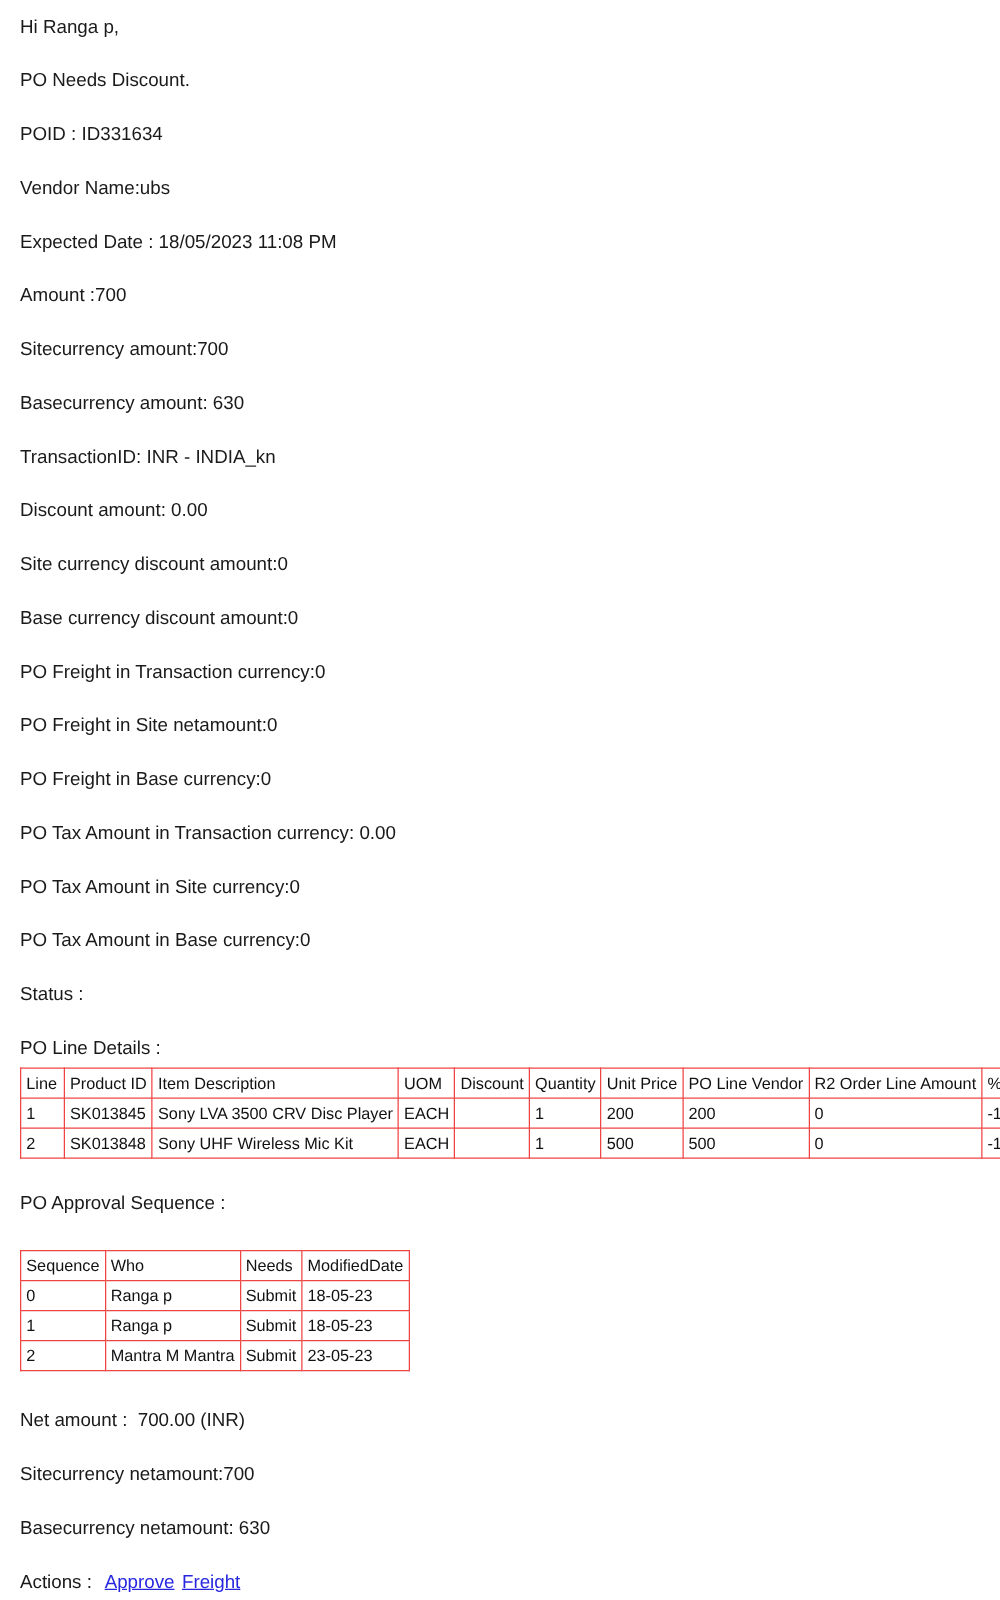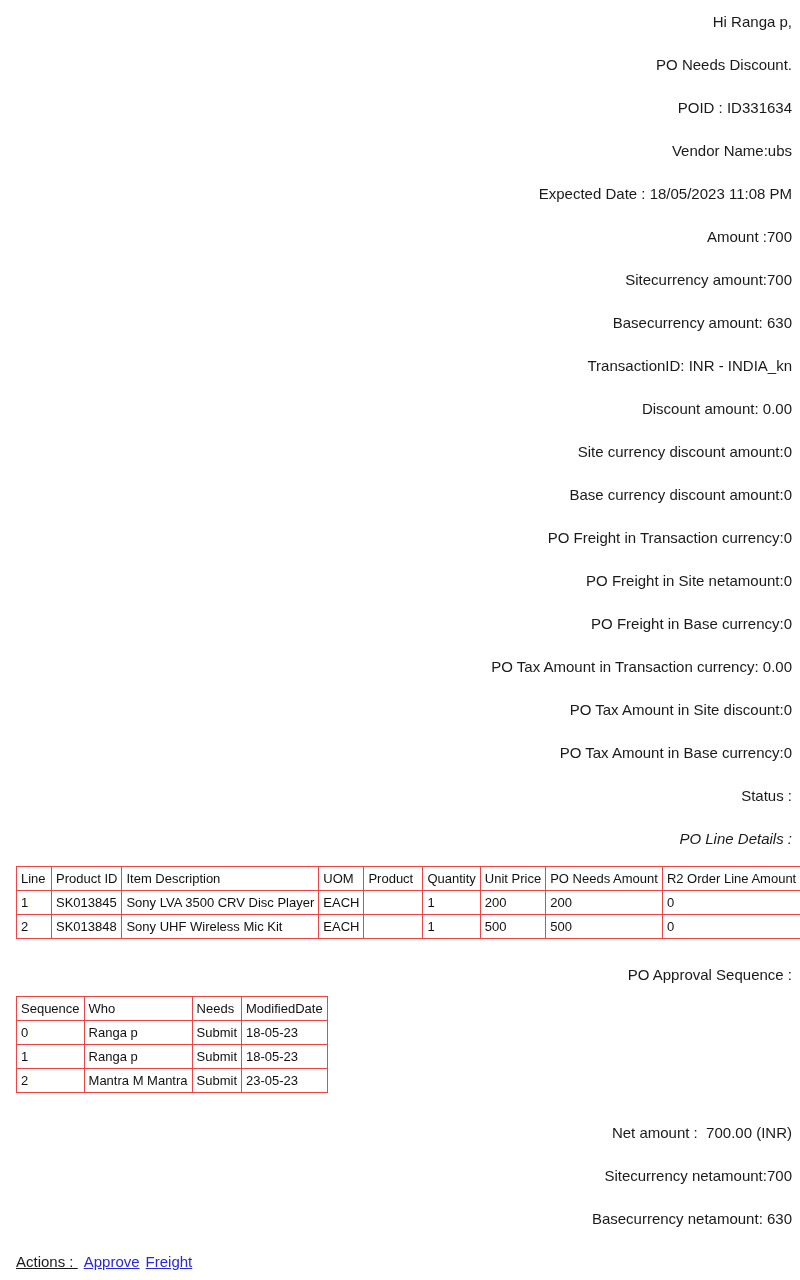--- a/index.html
+++ b/index.html
@@ -13,24 +13,23 @@
     box-sizing: border-box;
     padding: 12px 8px 10px 16px;
     font-family: "Liberation Sans", sans-serif;
     font-size: 15px;
     color: #1a1a1a;
   }
   p.line {
     margin: 0 0 24px 0;
     line-height: 19px;
     white-space: pre-wrap;
-    text-align: right;
   }
-  p.table-title-po-lines { margin-bottom: 18px; font-style: italic; }
-  p.table-title-seq { margin-bottom: 12px; }
+  p.table-title-po-lines { margin-bottom: 6px; }
+  p.table-title-seq { margin-bottom: 28px; }
 
   table {
     border-collapse: collapse;
     font-size: 13px;
     color: #111111;
   }
   th, td {
     border: 1px solid #ef4444;
     padding: 3px 4px;
     white-space: nowrap;
@@ -80,36 +79,36 @@
 <p class="line">Sitecurrency amount:700</p>
 <p class="line">Basecurrency amount: 630</p>
 <p class="line">TransactionID: INR - INDIA_kn</p>
 <p class="line">Discount amount: 0.00</p>
 <p class="line">Site currency discount amount:0</p>
 <p class="line">Base currency discount amount:0</p>
 <p class="line">PO Freight in Transaction currency:0</p>
 <p class="line">PO Freight in Site netamount:0</p>
 <p class="line">PO Freight in Base currency:0</p>
 <p class="line">PO Tax Amount in Transaction currency: 0.00</p>
-<p class="line">PO Tax Amount in Site discount:0</p>
+<p class="line">PO Tax Amount in Site currency:0</p>
 <p class="line">PO Tax Amount in Base currency:0</p>
 <p class="line">Status :</p>
 
 <p class="line table-title-po-lines">PO Line Details :</p>
 <table id="po-lines-table">
     <thead>
       <tr>
         <th>Line</th>
         <th>Product ID</th>
         <th>Item Description</th>
         <th>UOM</th>
-        <th>Product</th>
+        <th>Discount</th>
         <th>Quantity</th>
         <th>Unit Price</th>
-        <th>PO Needs Amount</th>
+        <th>PO Line Vendor</th>
         <th>R2 Order Line Amount</th>
         <th>% Mark Up</th>
       </tr>
     </thead>
     <tbody>
       <tr>
         <td>1</td>
         <td>SK013845</td>
         <td>Sony LVA 3500 CRV Disc Player</td>
         <td>EACH</td>
@@ -164,13 +163,13 @@
         <td>Submit</td>
         <td>23-05-23</td>
       </tr>
     </tbody>
   </table>
 
 <p class="line">Net amount :  700.00 (INR)</p>
 <p class="line">Sitecurrency netamount:700</p>
 <p class="line">Basecurrency netamount: 630</p>
 
-<p class="actions-row"><span style="white-space:pre;text-decoration:underline;">Actions : </span><a class="action-link" href="#">Approve</a><a class="action-link" href="#">Freight</a></p>
+<p class="actions-row"><span style="white-space:pre;">Actions : </span><a class="action-link" href="#">Approve</a><a class="action-link" href="#">Freight</a></p>
 
 </body></html>

